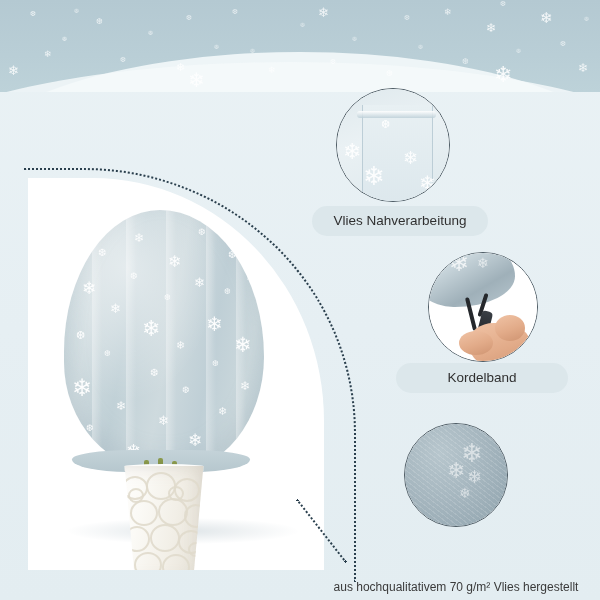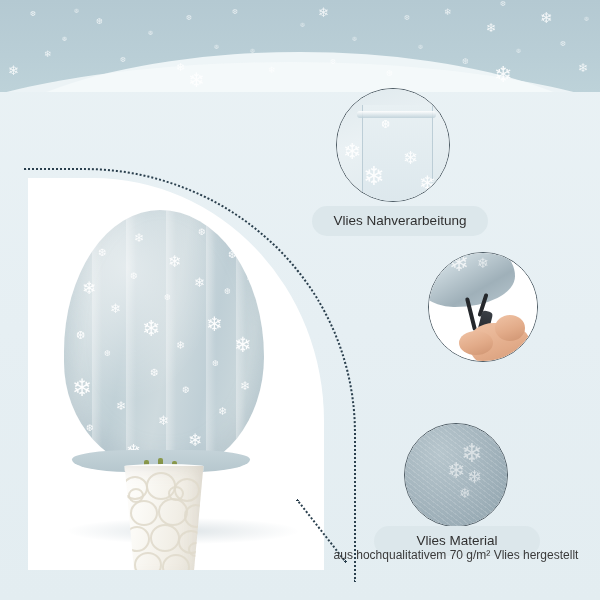--- a/index.html
+++ b/index.html
@@ -430,26 +430,26 @@
       <span style="position:absolute;left:20px;top:-4px;color:rgba(255,255,255,.75);font-size:24px;">❄</span>
       <span style="position:absolute;left:48px;top:2px;color:rgba(255,255,255,.6);font-size:14px;">❄</span>
       <div class="ds-cord" style="left:40px;top:44px;width:4px;height:34px;transform:rotate(-14deg);"></div>
       <div class="ds-cord" style="left:52px;top:40px;width:4px;height:24px;transform:rotate(18deg);"></div>
       <div class="ds-toggle" style="left:50px;top:58px;width:11px;height:28px;transform:rotate(14deg);"></div>
       <div class="ds-hand" style="left:40px;top:70px;width:62px;height:46px;border-radius:40% 48% 46% 52%;"></div>
       <div class="ds-hand" style="left:30px;top:78px;width:34px;height:24px;border-radius:50%;"></div>
       <div class="ds-hand" style="left:66px;top:62px;width:30px;height:26px;border-radius:50%;"></div>
     </div>
   </div>
+  <div class="pill" style="left:396px;top:363px;width:172px;">Kordelband</div>
 
   <div class="detail" style="left:404px;top:423px;">
     <div class="detail-circle" style="width:102px;height:102px;">
       <div class="fleece-bg"></div>
       <span class="fleece-flake" style="left:56px;top:16px;font-size:26px;">❄</span>
       <span class="fleece-flake" style="left:42px;top:36px;font-size:22px;">❄</span>
       <span class="fleece-flake" style="left:62px;top:44px;font-size:18px;">❄</span>
       <span class="fleece-flake" style="left:54px;top:62px;font-size:14px;">❄</span>
     </div>
   </div>
-  <div class="pill" style="left:374px;top:526px;width:166px;">Vlies Material</div>
-  <div class="caption" style="left:320px;top:548px;width:272px;">aus hochqualitativem 70 g/m² Vlies hergestellt</div>
+  <div class="caption" style="left:320px;top:580px;width:272px;">aus hochqualitativem 70 g/m² Vlies hergestellt</div>
 
 </div>
 
 </body></html>

